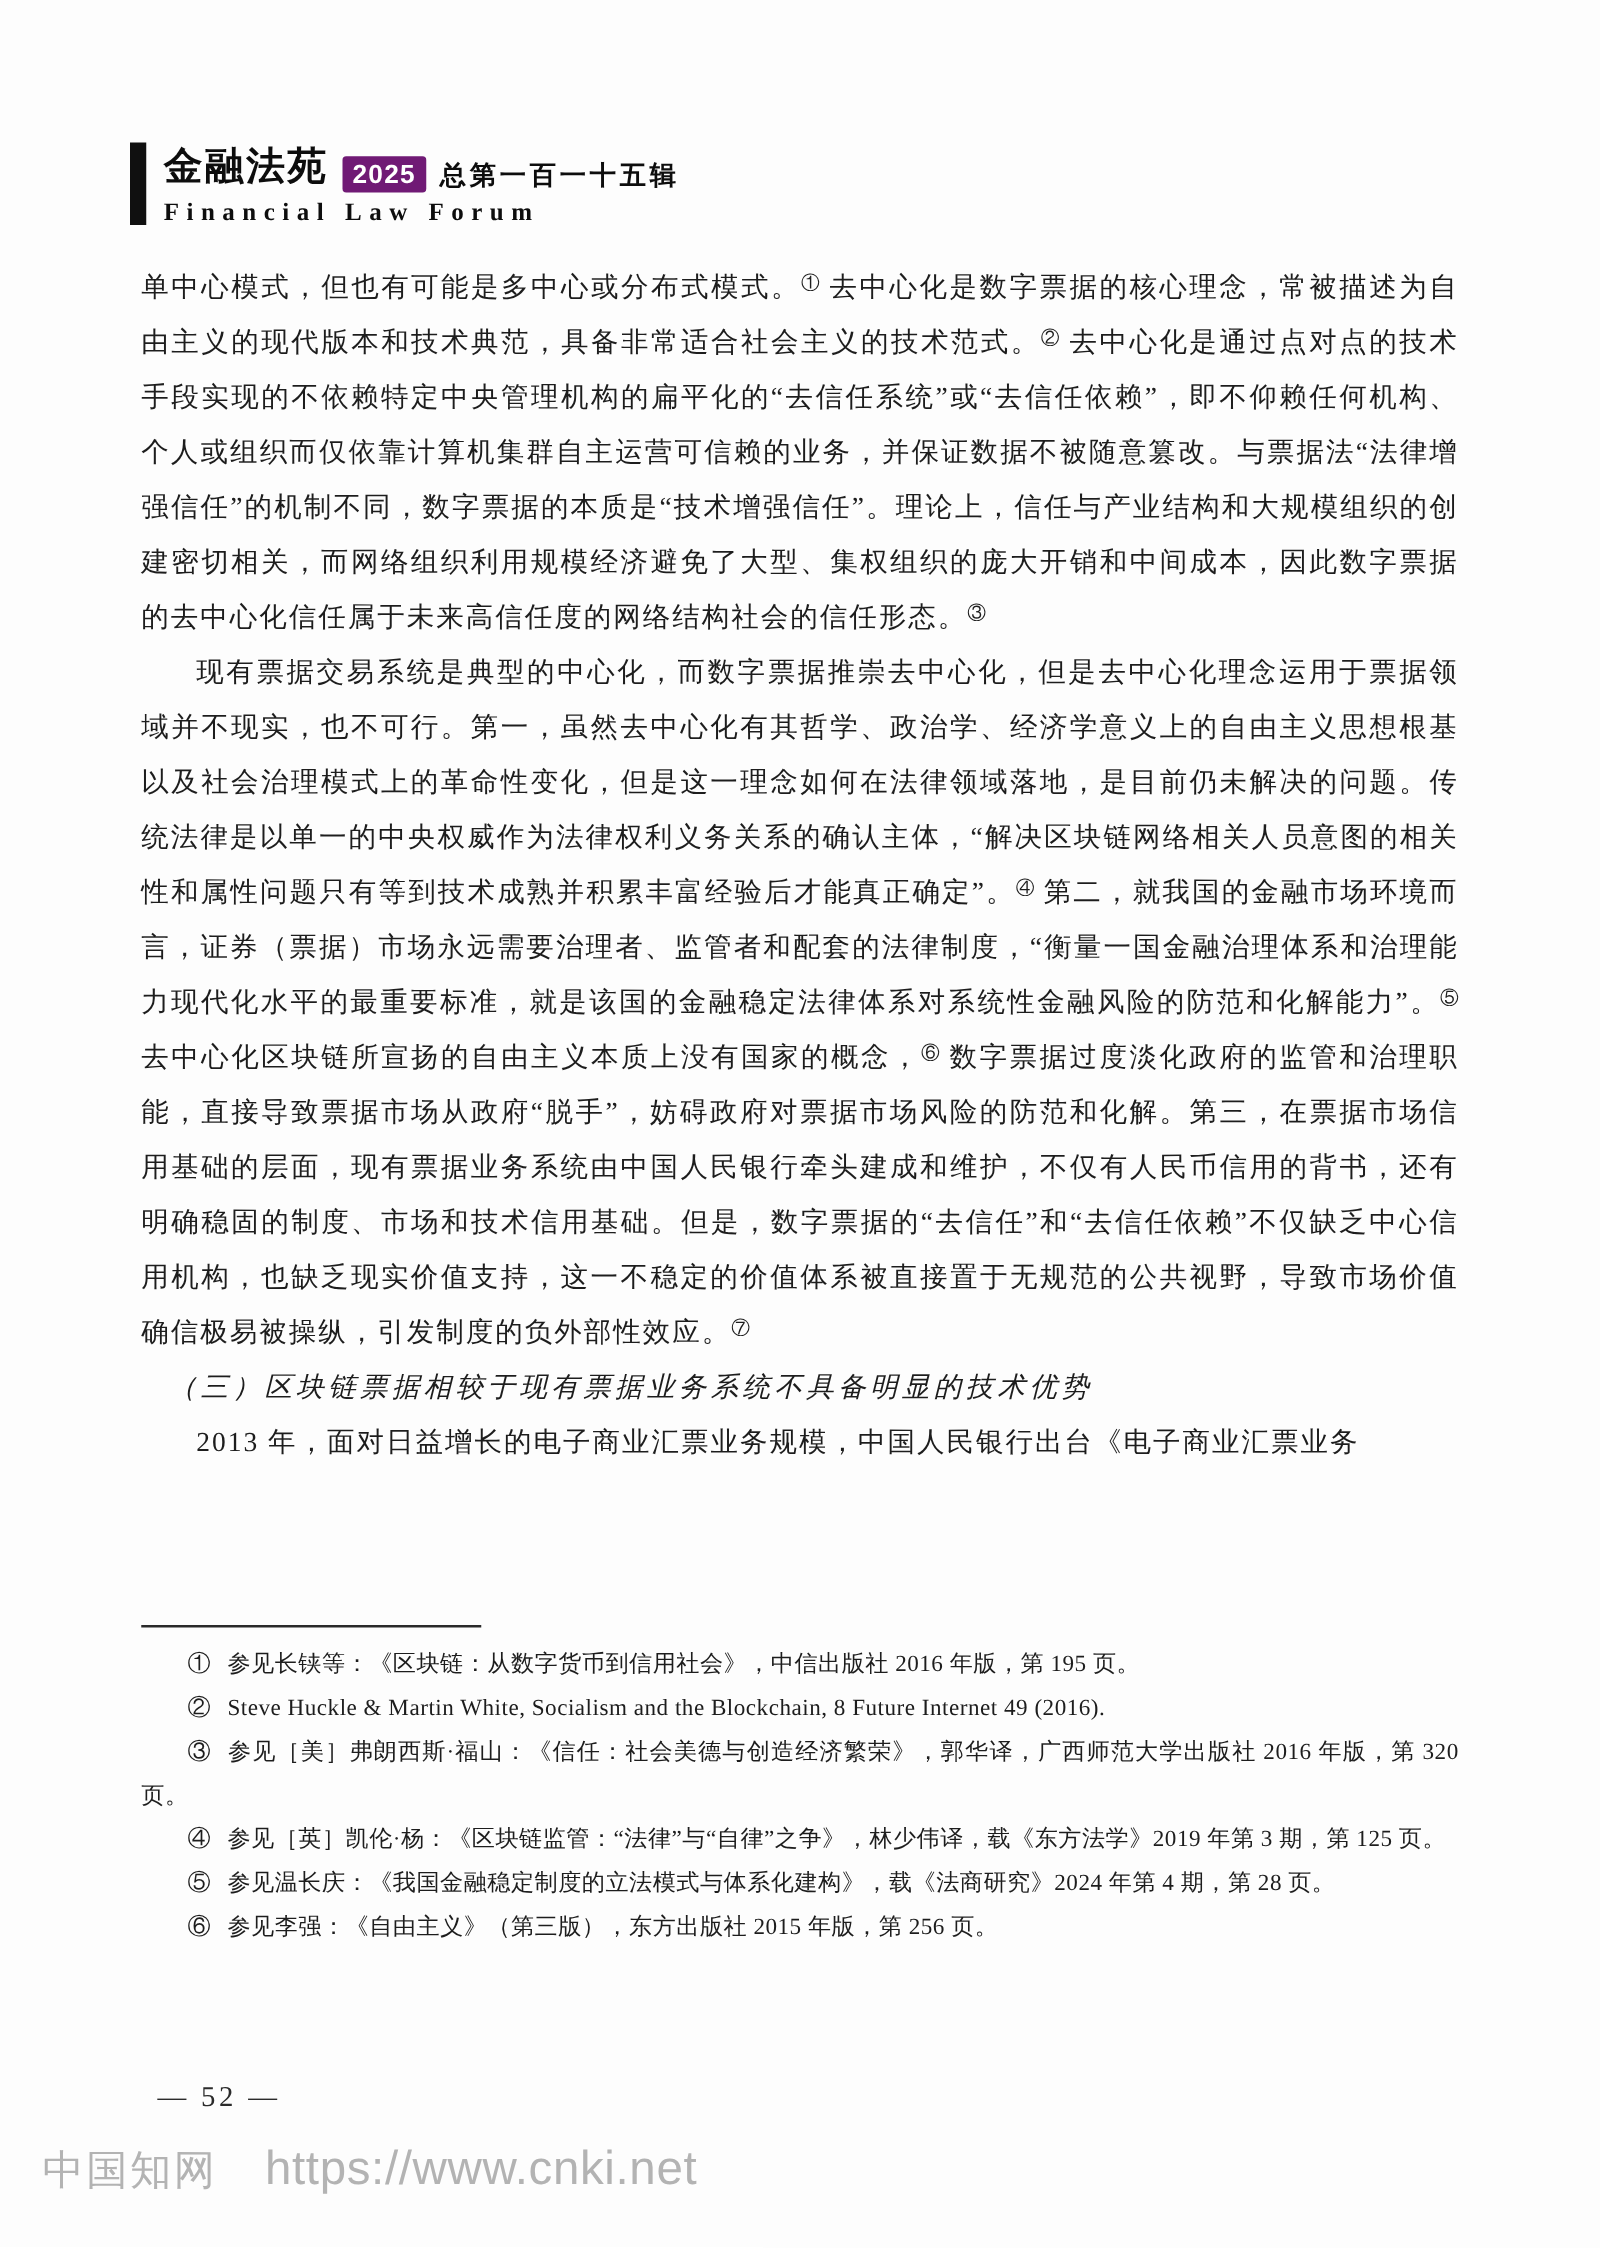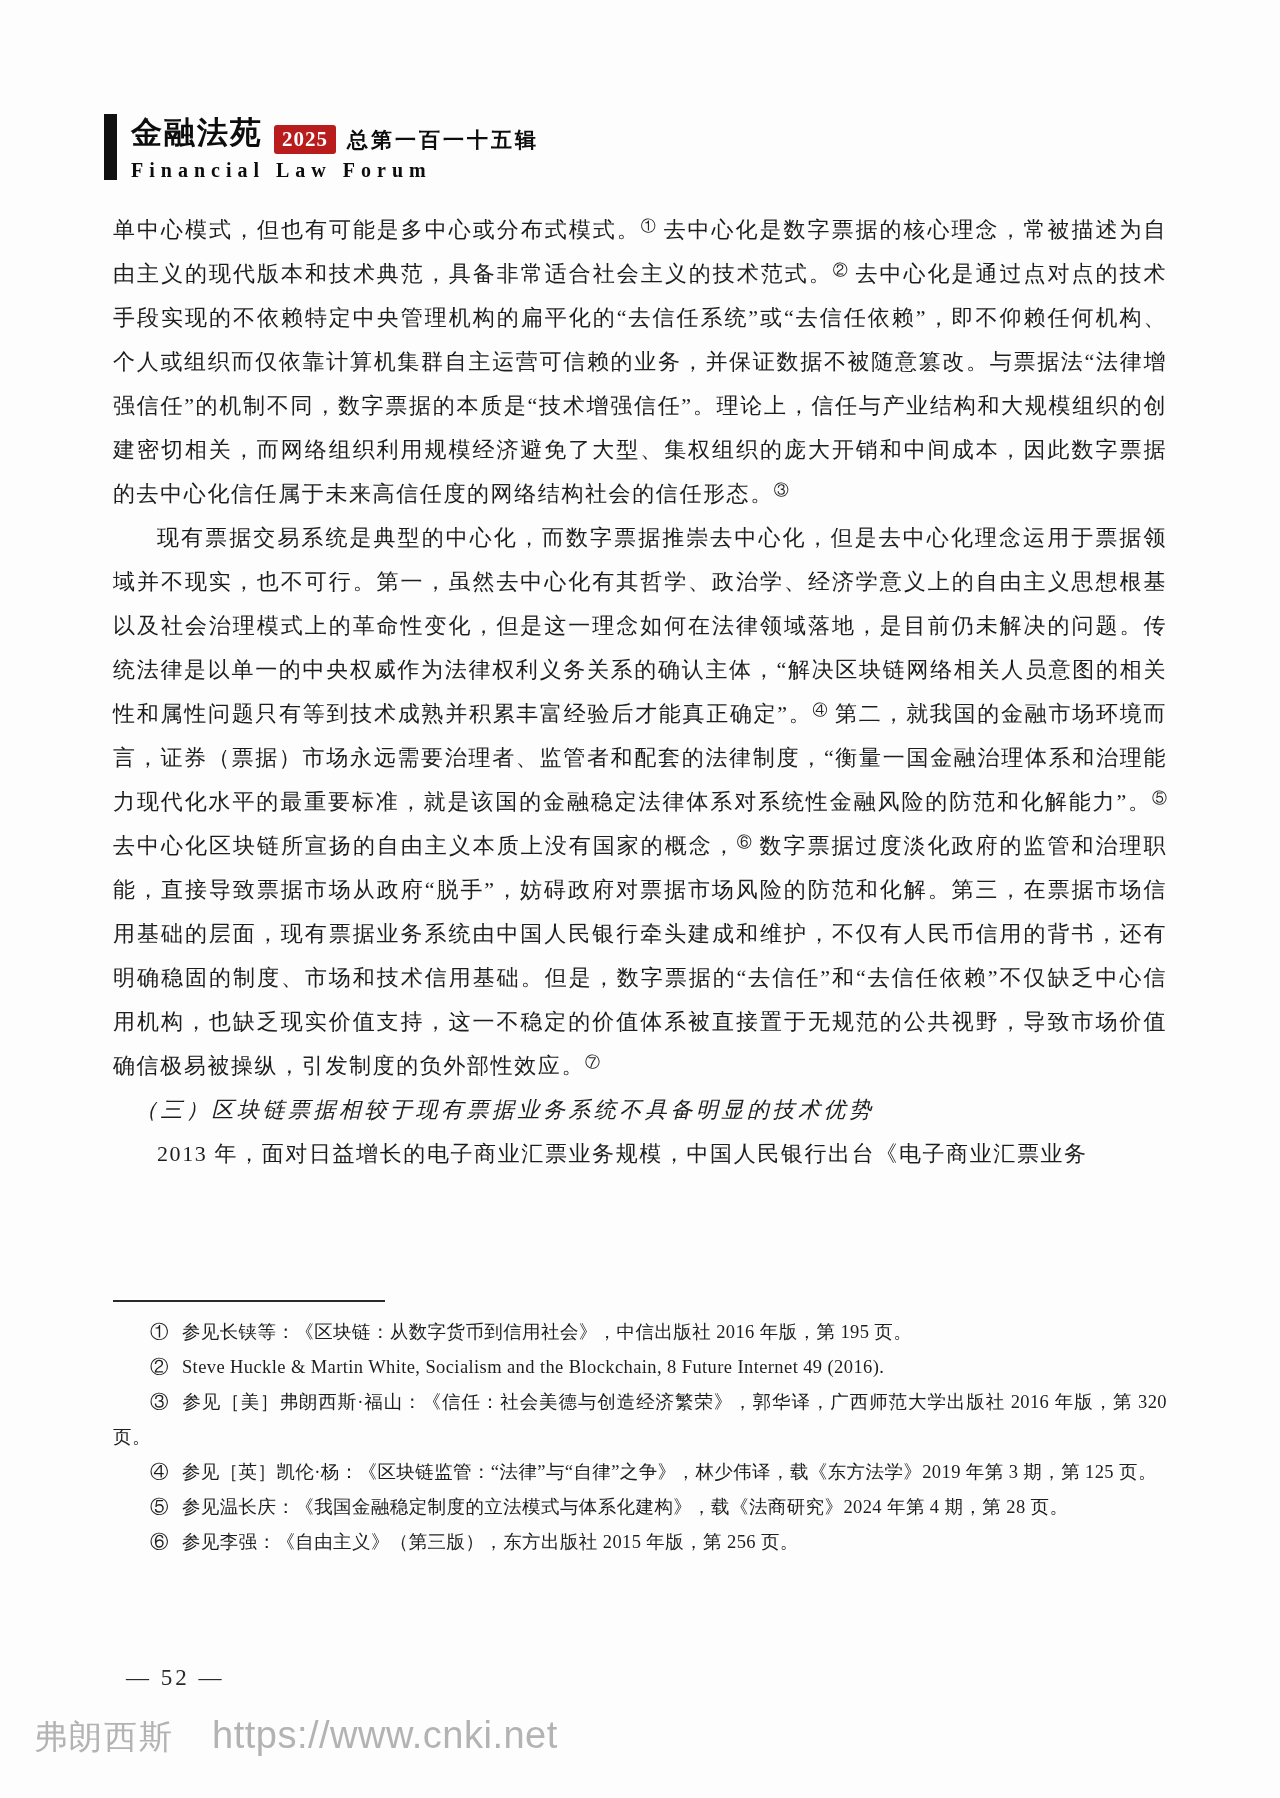--- a/index.html
+++ b/index.html
@@ -8,22 +8,22 @@
     background:#fdfdfd; color:#1d1d1d; overflow:hidden;
     font-family:"Liberation Serif","DejaVu Serif",serif;
   }
 
   
   .header { position:absolute; top:112px; left:104px; display:flex; }
   .hbar { width:13px; height:66px; background:#101010; margin-right:14px; margin-top:2px; }
   .hrow { display:flex; align-items:flex-end; gap:11px;
           font-family:"Liberation Sans","DejaVu Sans",sans-serif; font-weight:bold; }
   .htitle { font-size:31px; letter-spacing:2px; color:#0d0d0d; }
-  .hyear  { background:#b91c1c; color:#ffffff; font-size:21px; line-height:27px;
-            padding:1px 8px; border-radius:3px; letter-spacing:1px;font-family:Liberation Serif, serif; }
+  .hyear  { background:#701a75; color:#ffffff; font-size:21px; line-height:27px;
+            padding:1px 8px; border-radius:3px; letter-spacing:1px; }
   .hissue { font-size:21px; letter-spacing:3px; color:#0d0d0d; }
   .hsub   { font-family:"Liberation Serif","DejaVu Serif",serif; font-weight:bold;
             font-size:20px; letter-spacing:6px; margin-top:5px; color:#0d0d0d; }
 
   
   .main {
     position:absolute; top:208px; left:113px; width:1054px;
     font-size:22px; line-height:44px; letter-spacing:1.6px;
     text-align:justify; text-justify:inter-ideograph;
   }
@@ -92,17 +92,17 @@
         <p class="fn"><span class="fnnum">③</span>参见［美］弗朗西斯·福山：《信任：社会美德与创造经济繁荣》，郭华译，广西师范大学出版社 2016 年版，第 320 页。</p>
         <p class="fn"><span class="fnnum">④</span>参见［英］凯伦·杨：《区块链监管：“法律”与“自律”之争》，林少伟译，载《东方法学》2019 年第 3 期，第 125 页。</p>
         <p class="fn"><span class="fnnum">⑤</span>参见温长庆：《我国金融稳定制度的立法模式与体系化建构》，载《法商研究》2024 年第 4 期，第 28 页。</p>
         <p class="fn"><span class="fnnum">⑥</span>参见李强：《自由主义》（第三版），东方出版社 2015 年版，第 256 页。</p>
       </div>
   </section>
 
   <div class="pageno">— 52 —</div>
 
   <div class="watermark">
-    <span class="wm-name">弗朗西斯</span>
+    <span class="wm-name">中国知网</span>
     <span class="wm-url">https://www.cnki.net</span>
   </div>
 
 </div>
 
 </body></html>

